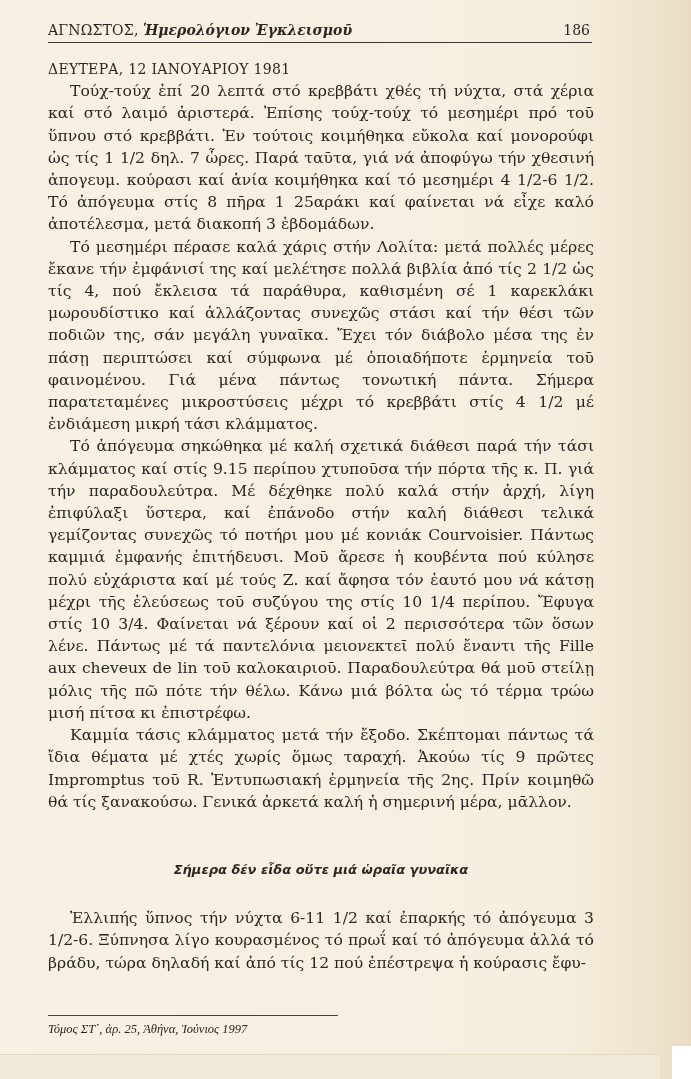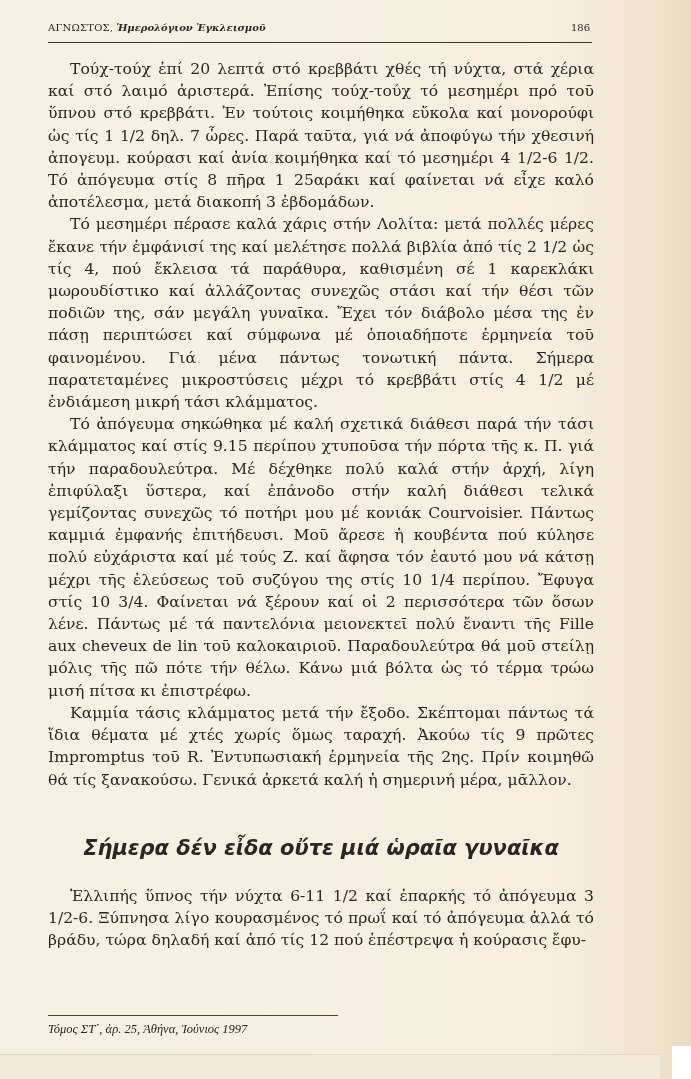--- a/index.html
+++ b/index.html
@@ -18,36 +18,36 @@
     position:absolute; left:0; top:1054px; width:660px; height:25px;
     background:#f2ead9;
     border-top:1px solid #e3d8c2;
   }
   .corner-white {
     position:absolute; left:672px; top:1046px; width:19px; height:33px; background:#ffffff;
   }
   .running-head {
     position:absolute; left:48px; top:18px; width:544px; height:24px;
     border-bottom:1.5px solid #3b3530;
-    font-size:10px;
+    font-size:14px;
   }
   .rh-left { position:absolute; left:0; top:4px; white-space:nowrap; }
   .rh-author { letter-spacing:0.2px; }
   .rh-title { font-style:italic; font-weight:bold; }
   .rh-page { position:absolute; right:2px; top:4px; }
   .body-text {
     position:absolute; left:48px; top:58px; width:546px;
     font-size:15.6px; line-height:22.2px;
     text-align:justify;
   }
   .date-line { font-size:14px; letter-spacing:0.3px; margin:0; }
   .para { margin:0; text-indent:22px; }
   .heading {
     text-align:center; font-family:"DejaVu Sans", sans-serif;
-    font-weight:bold; font-style:italic; font-size:21px;
+    font-weight:bold; font-style:italic; font-size:13px;
     margin:46px 0 26px 0;
   }
   .footnote-rule {
     position:absolute; left:48px; top:1015px; width:290px; height:1px; background:#444;
   }
   .footnote {
     position:absolute; left:48px; top:1022px; font-size:12.5px;
     font-family:"Liberation Serif", serif;
     font-style:italic;
   }
@@ -58,20 +58,21 @@
 <div class="page">
   <div class="running-head">
     <div class="rh-left">
       <span class="rh-author">ΑΓΝΩΣΤΟΣ,</span>
       <span class="rh-title">Ἡμερολόγιον Ἐγκλεισμοῦ</span>
     </div>
     <div class="rh-page">186</div>
   </div>
 
   <div class="body-text">
+    <p class="date-line">ΔΕΥΤΕΡΑ, 12 ΙΑΝΟΥΑΡΙΟΥ 1981</p>
     <p class="para">Τούχ-τούχ ἐπί 20 λεπτά στό κρεββάτι χθές τή νύχτα, στά χέρια καί στό λαιμό ἀριστερά. Ἐπίσης τούχ-τούχ τό μεσημέρι πρό τοῦ ὕπνου στό κρεββάτι. Ἐν τούτοις κοιμήθηκα εὔκολα καί μονορούφι ὡς τίς 1 1/2 δηλ. 7 ὧρες. Παρά ταῦτα, γιά νά ἀποφύγω τήν χθεσινή ἀπογευμ. κούρασι καί ἀνία κοιμήθηκα καί τό μεσημέρι 4 1/2-6 1/2. Τό ἀπόγευμα στίς 8 πῆρα 1 25αράκι καί φαίνεται νά εἶχε καλό ἀποτέλεσμα, μετά διακοπή 3 ἑβδομάδων.</p>
     <p class="para">Τό μεσημέρι πέρασε καλά χάρις στήν Λολίτα: μετά πολλές μέρες ἔκανε τήν ἐμφάνισί της καί μελέτησε πολλά βιβλία ἀπό τίς 2 1/2 ὡς τίς 4, πού ἔκλεισα τά παράθυρα, καθισμένη σέ 1 καρεκλάκι μωρουδίστικο καί ἀλλάζοντας συνεχῶς στάσι καί τήν θέσι τῶν ποδιῶν της, σάν μεγάλη γυναῖκα. Ἔχει τόν διάβολο μέσα της ἐν πάσῃ περιπτώσει καί σύμφωνα μέ ὁποιαδήποτε ἑρμηνεία τοῦ φαινομένου. Γιά μένα πάντως τονωτική πάντα. Σήμερα παρατεταμένες μικροστύσεις μέχρι τό κρεββάτι στίς 4 1/2 μέ ἐνδιάμεση μικρή τάσι κλάμματος.</p>
     <p class="para">Τό ἀπόγευμα σηκώθηκα μέ καλή σχετικά διάθεσι παρά τήν τάσι κλάμματος καί στίς 9.15 περίπου χτυποῦσα τήν πόρτα τῆς κ. Π. γιά τήν παραδουλεύτρα. Μέ δέχθηκε πολύ καλά στήν ἀρχή, λίγη ἐπιφύλαξι ὕστερα, καί ἐπάνοδο στήν καλή διάθεσι τελικά γεμίζοντας συνεχῶς τό ποτήρι μου μέ κονιάκ Courvoisier. Πάντως καμμιά ἐμφανής ἐπιτήδευσι. Μοῦ ἄρεσε ἡ κουβέντα πού κύλησε πολύ εὐχάριστα καί μέ τούς Ζ. καί ἄφησα τόν ἑαυτό μου νά κάτσῃ μέχρι τῆς ἐλεύσεως τοῦ συζύγου της στίς 10 1/4 περίπου. Ἔφυγα στίς 10 3/4. Φαίνεται νά ξέρουν καί οἱ 2 περισσότερα τῶν ὅσων λένε. Πάντως μέ τά παντελόνια μειονεκτεῖ πολύ ἔναντι τῆς Fille aux cheveux de lin τοῦ καλοκαιριοῦ. Παραδουλεύτρα θά μοῦ στείλῃ μόλις τῆς πῶ πότε τήν θέλω. Κάνω μιά βόλτα ὡς τό τέρμα τρώω μισή πίτσα κι ἐπιστρέφω.</p>
     <p class="para">Καμμία τάσις κλάμματος μετά τήν ἔξοδο. Σκέπτομαι πάντως τά ἴδια θέματα μέ χτές χωρίς ὅμως ταραχή. Ἀκούω τίς 9 πρῶτες Impromptus τοῦ R. Ἐντυπωσιακή ἑρμηνεία τῆς 2ης. Πρίν κοιμηθῶ θά τίς ξανακούσω. Γενικά ἀρκετά καλή ἡ σημερινή μέρα, μᾶλλον.</p>
 
     <div class="heading">Σήμερα δέν εἶδα οὔτε μιά ὡραῖα γυναῖκα</div>
 
     <p class="para">Ἐλλιπής ὕπνος τήν νύχτα 6-11 1/2 καί ἐπαρκής τό ἀπόγευμα 3 1/2-6. Ξύπνησα λίγο κουρασμένος τό πρωΐ καί τό ἀπόγευμα ἀλλά τό βράδυ, τώρα δηλαδή καί ἀπό τίς 12 πού ἐπέστρεψα ἡ κούρασις ἔφυ-</p>
   </div>
 

